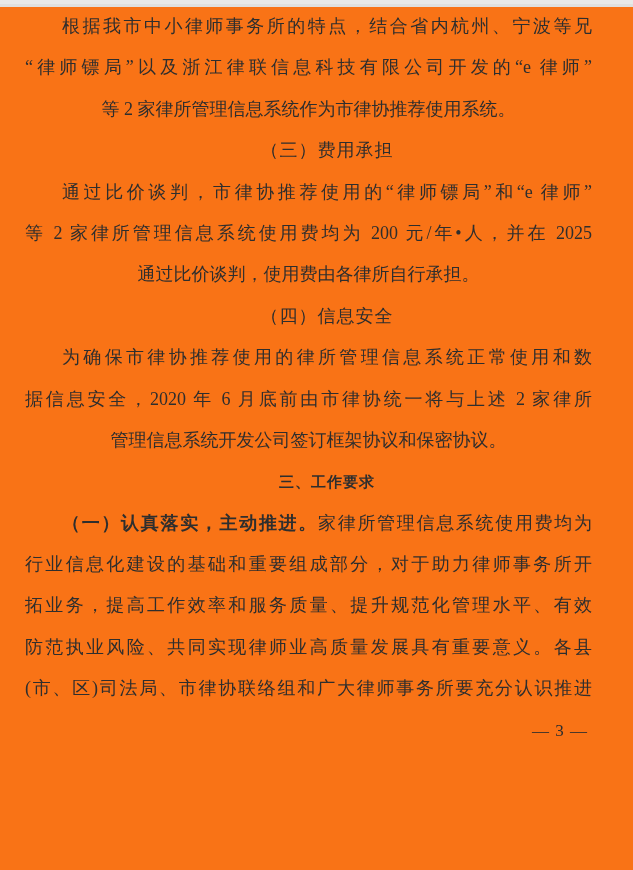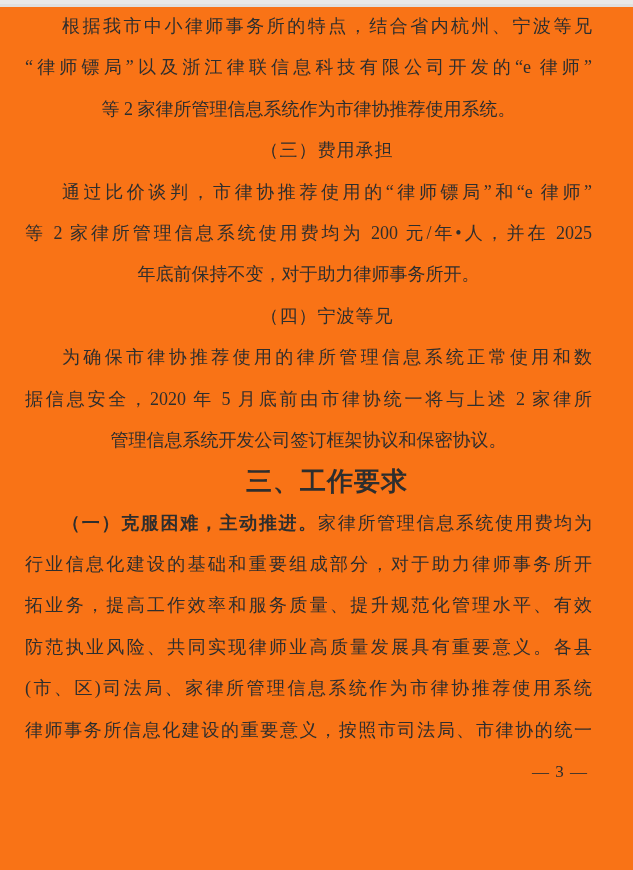--- a/index.html
+++ b/index.html
@@ -49,21 +49,21 @@
   .ind { text-indent: 37px; }
   
   .kai {
     font-weight: 500;
     letter-spacing: 1px;
   }
   
   .hei {
     font-family: "Liberation Sans", "DejaVu Sans", sans-serif;
     font-weight: 700;
-    font-size: 26px;
+    font-size: 15px;
     letter-spacing: 1px;
   }
   
   .lead { font-weight: 700; }
   .pagenum {
     text-align: right;
     padding-right: 4px;
     font-size: 17px;
     letter-spacing: 1px;
     text-align-last: right;
@@ -77,34 +77,33 @@
 
   <div class="textblock">
     <div class="line jf ind">根据我市中小律师事务所的特点，结合省内杭州、宁波等兄</div>
     <div class="line jf">“律师镖局”以及浙江律联信息科技有限公司开发的“e 律师”</div>
     <div class="line">等 2 家律所管理信息系统作为市律协推荐使用系统。</div>
 
     <div class="line ind kai">（三）费用承担</div>
 
     <div class="line jf ind">通过比价谈判，市律协推荐使用的“律师镖局”和“e 律师”</div>
     <div class="line jf">等 2 家律所管理信息系统使用费均为 200 元/年•人，并在 2025</div>
-    <div class="line">年底前保持不变，对于助力律师事务所开。</div>
+    <div class="line">通过比价谈判，使用费由各律所自行承担。</div>
 
-    <div class="line ind kai">（四）宁波等兄</div>
+    <div class="line ind kai">（四）信息安全</div>
 
     <div class="line jf ind">为确保市律协推荐使用的律所管理信息系统正常使用和数</div>
-    <div class="line jf">据信息安全，2020 年 5 月底前由市律协统一将与上述 2 家律所</div>
+    <div class="line jf">据信息安全，2020 年 6 月底前由市律协统一将与上述 2 家律所</div>
     <div class="line">管理信息系统开发公司签订框架协议和保密协议。</div>
 
     <div class="line ind hei">三、工作要求</div>
 
     <div class="line jf ind">
-      <span class="lead">（一）克服困难，主动推进。</span><span>家律所管理信息系统使用费均为</span>
+      <span class="lead">（一）认真落实，主动推进。</span><span>家律所管理信息系统使用费均为</span>
     </div>
     <div class="line jf">行业信息化建设的基础和重要组成部分，对于助力律师事务所开</div>
     <div class="line jf">拓业务，提高工作效率和服务质量、提升规范化管理水平、有效</div>
     <div class="line jf">防范执业风险、共同实现律师业高质量发展具有重要意义。各县</div>
-    <div class="line jf">(市、区)司法局、家律所管理信息系统作为市律协推荐使用系统</div>
-    <div class="line jf">律师事务所信息化建设的重要意义，按照市司法局、市律协的统一</div>
+    <div class="line jf">(市、区)司法局、市律协联络组和广大律师事务所要充分认识推进</div>
 
     <div class="line pagenum">— 3 —</div>
   </div>
 </div>
 
 </body></html>

